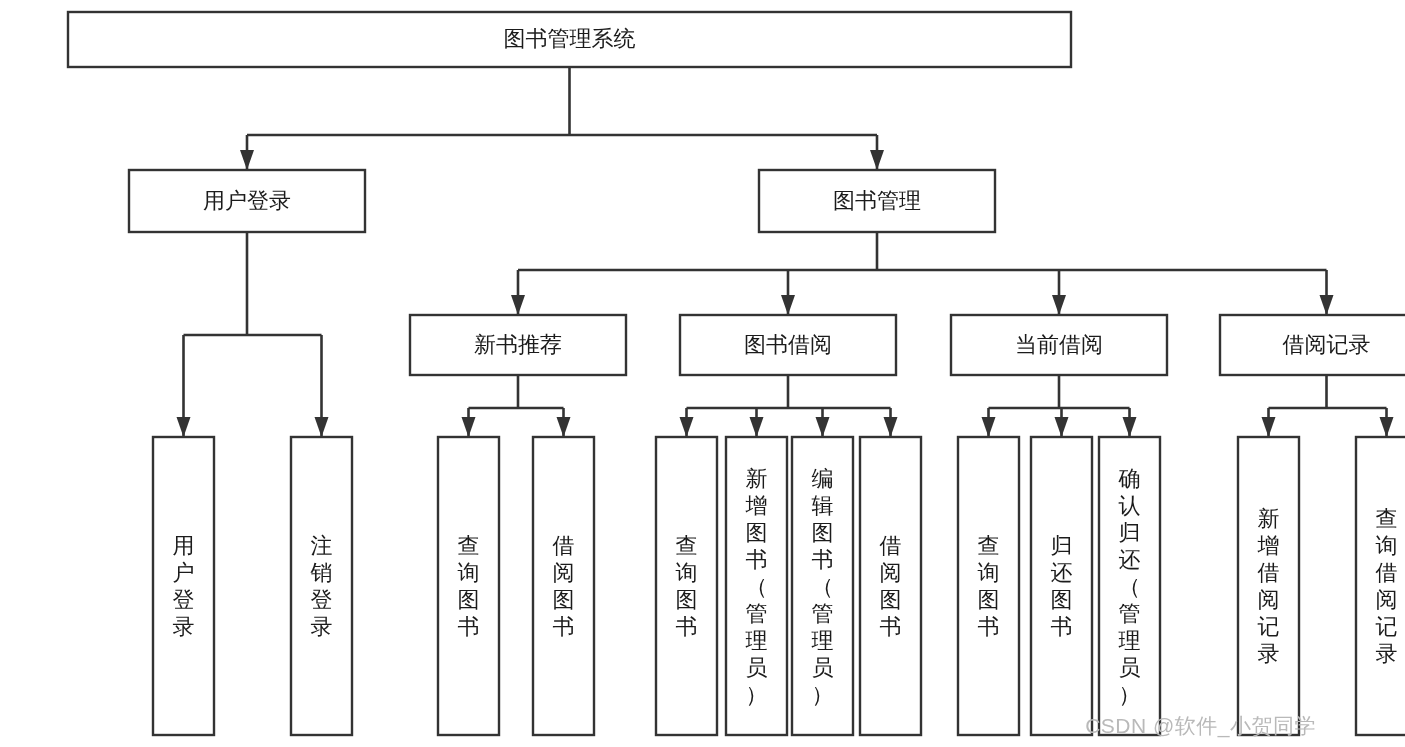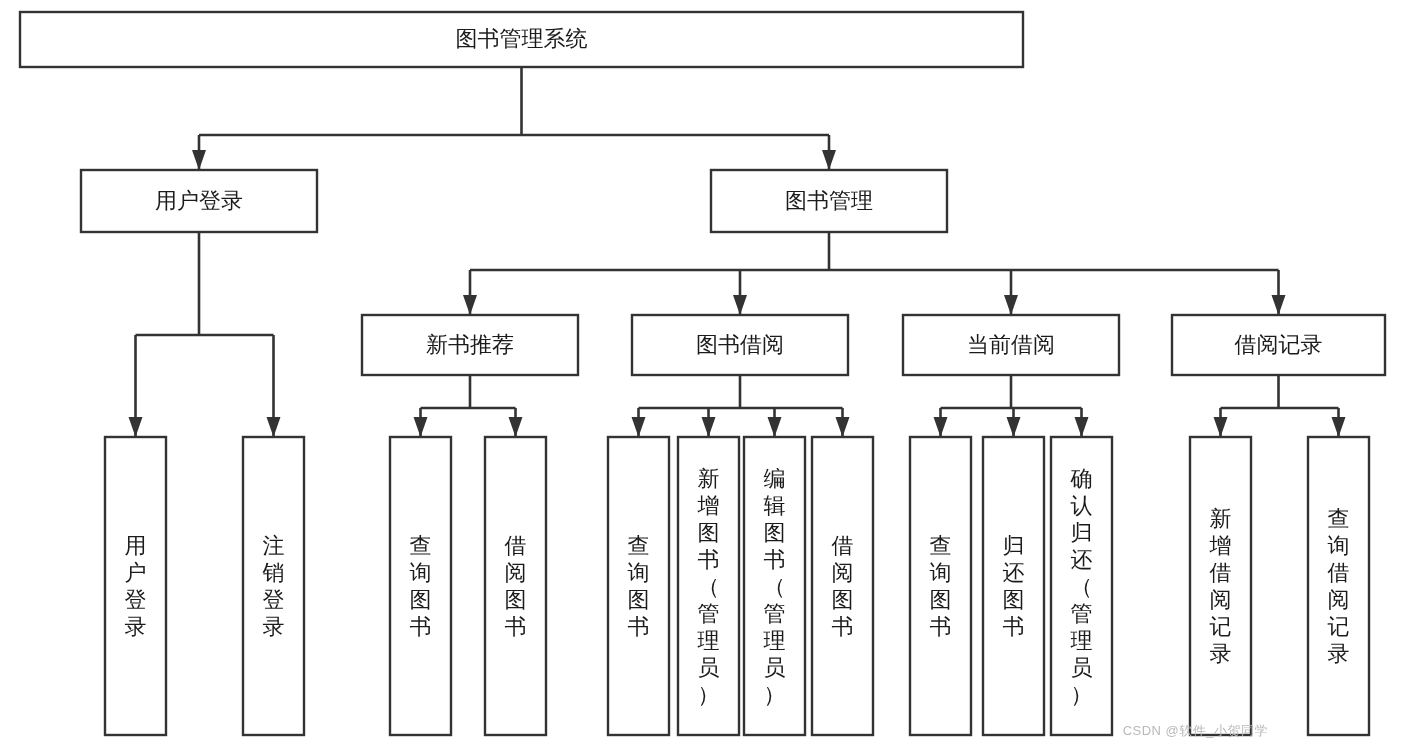--- a/index.html
+++ b/index.html
@@ -11,20 +11,21 @@
     width: 1405px;
     height: 747px;
     font-family: "Liberation Sans", "DejaVu Sans", sans-serif;
     overflow: hidden;
     position: relative;
   }
   #diagram-root {
     position: relative;
     width: 1284px;
     height: 747px;
+    margin-left: 48px;
   }
   svg.diagram {
     position: absolute;
     top: 0;
     left: 0;
     width: 1405px;
     height: 747px;
     display: block;
   }
   .node-box {
@@ -53,21 +54,21 @@
     font-family: "Liberation Sans", "DejaVu Sans", sans-serif;
     font-size: 22px;
     fill: #1b1b1b;
     text-anchor: middle;
   }
   .watermark {
     position: absolute;
     right: 16px;
     bottom: 7px;
     font-family: "Liberation Sans", "DejaVu Sans", sans-serif;
-    font-size: 13px;
+    font-size: 21px;
     color: #b9b9b9;
     letter-spacing: 0.5px;
     white-space: nowrap;
     user-select: none;
   }
 </style>
 </head>
 <body>
 
 <div id="diagram-root">

